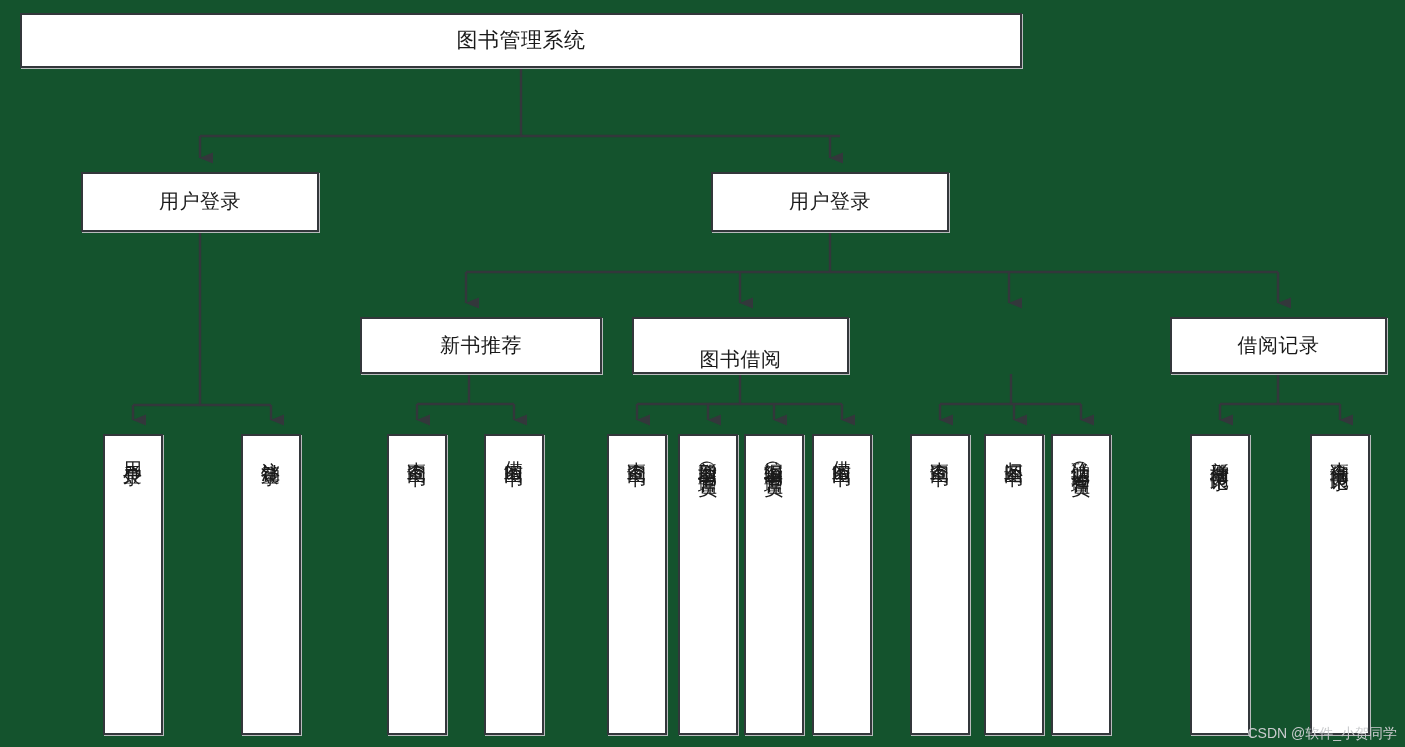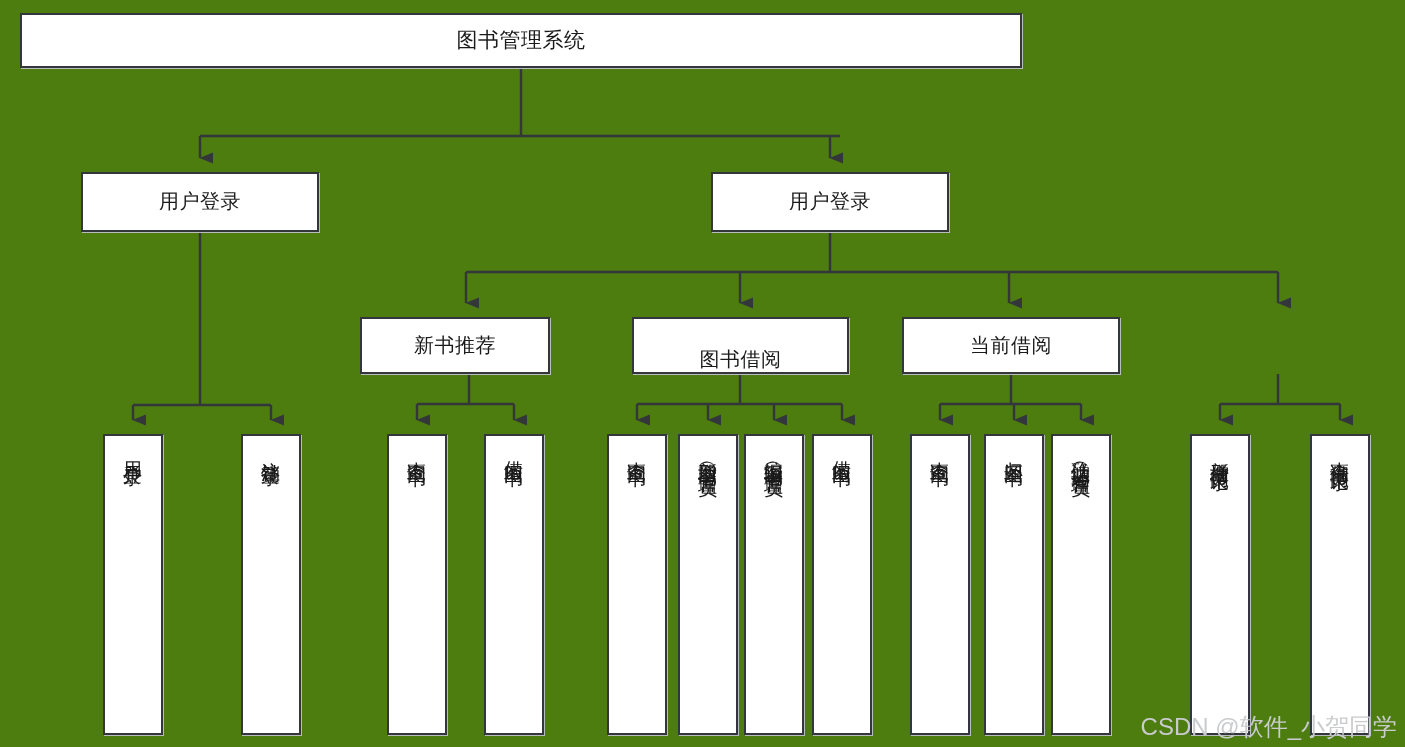--- a/index.html
+++ b/index.html
@@ -7,21 +7,21 @@
     padding: 0;
     background: #ffffff;
   }
   body {
     font-family: "Liberation Sans", "DejaVu Sans", sans-serif;
   }
   #canvas {
     position: relative;
     width: 1405px;
     height: 747px;
-    background: #4d7c0f;
+    background: #14532d;
     overflow: hidden;
   }
   svg.wires {
     position: absolute;
     left: 0;
     top: 0;
     width: 1405px;
     height: 747px;
     pointer-events: none;
   }
@@ -57,21 +57,21 @@
     font-size: 19px;
     letter-spacing: 2.5px;
     line-height: 1;
   }
   .node.root .node-label { font-size: 21px; }
   .watermark {
     position: absolute;
     right: 8px;
     bottom: 4px;
     color: #c9cbcd;
-    font-size: 24px;
+    font-size: 14px;
     white-space: nowrap;
     user-select: none;
   }
 </style>
 </head>
 <body>
 
 <div id="canvas">
 
   <svg class="wires" viewBox="0 0 1405 747" xmlns="http://www.w3.org/2000/svg">
@@ -128,28 +128,28 @@
     <span class="node-label">图书管理系统</span>
   </div>
 
   <div class="node horizontal" style="left:81px; top:172px; width:238px; height:60px;">
     <span class="node-label">用户登录</span>
   </div>
   <div class="node horizontal" style="left:711px; top:172px; width:238px; height:60px;">
     <span class="node-label">用户登录</span>
   </div>
 
-  <div class="node horizontal" style="left:360px; top:317px; width:190px; height:57px;font-family:Liberation Serif, serif;">
+  <div class="node horizontal" style="left:360px; top:317px; width:242px; height:57px;font-family:Liberation Serif, serif;">
     <span class="node-label">新书推荐</span>
   </div>
   <div class="node horizontal" style="left:632px; top:317px; width:217px; height:57px;align-items:flex-end;">
     <span class="node-label">图书借阅</span>
   </div>
-  <div class="node horizontal" style="left:902px; top:317px; width:218px; height:57px;">
-    <span class="node-label">当前借阅</span>
+  <div class="node horizontal" style="left:1170px; top:317px; width:217px; height:57px;">
+    <span class="node-label">借阅记录</span>
   </div>
 
   <div class="node vertical" style="left:103px; top:434px; width:60px; height:301px;">
     <span class="node-label">用户登录</span>
   </div>
   <div class="node vertical" style="left:241px; top:434px; width:60px; height:301px;">
     <span class="node-label">注销登录</span>
   </div>
   <div class="node vertical" style="left:387px; top:434px; width:60px; height:301px;">
     <span class="node-label">查询图书</span>

